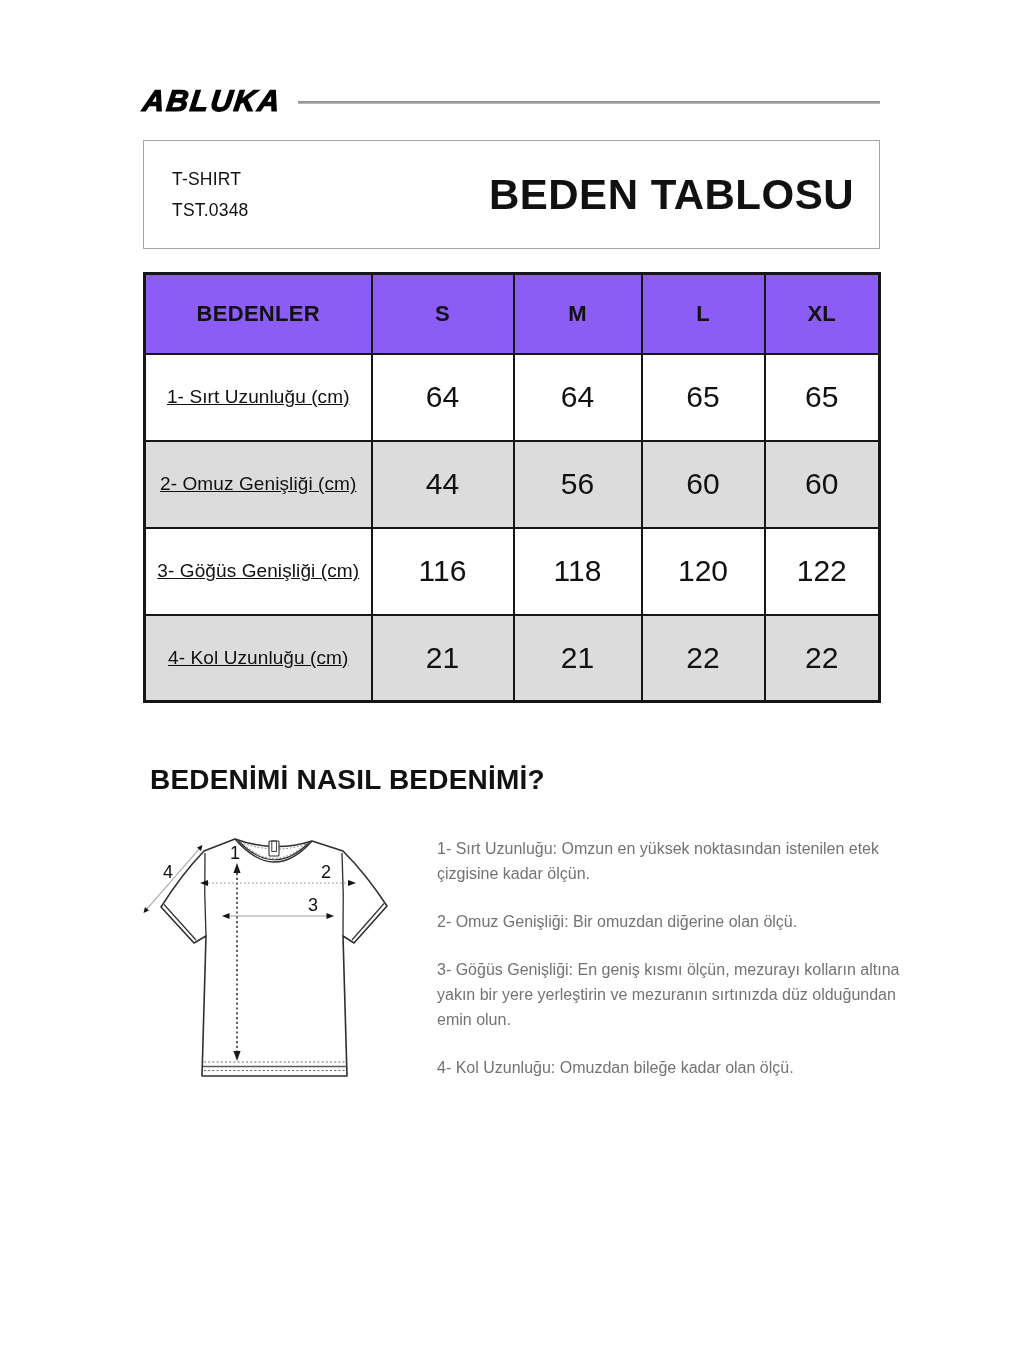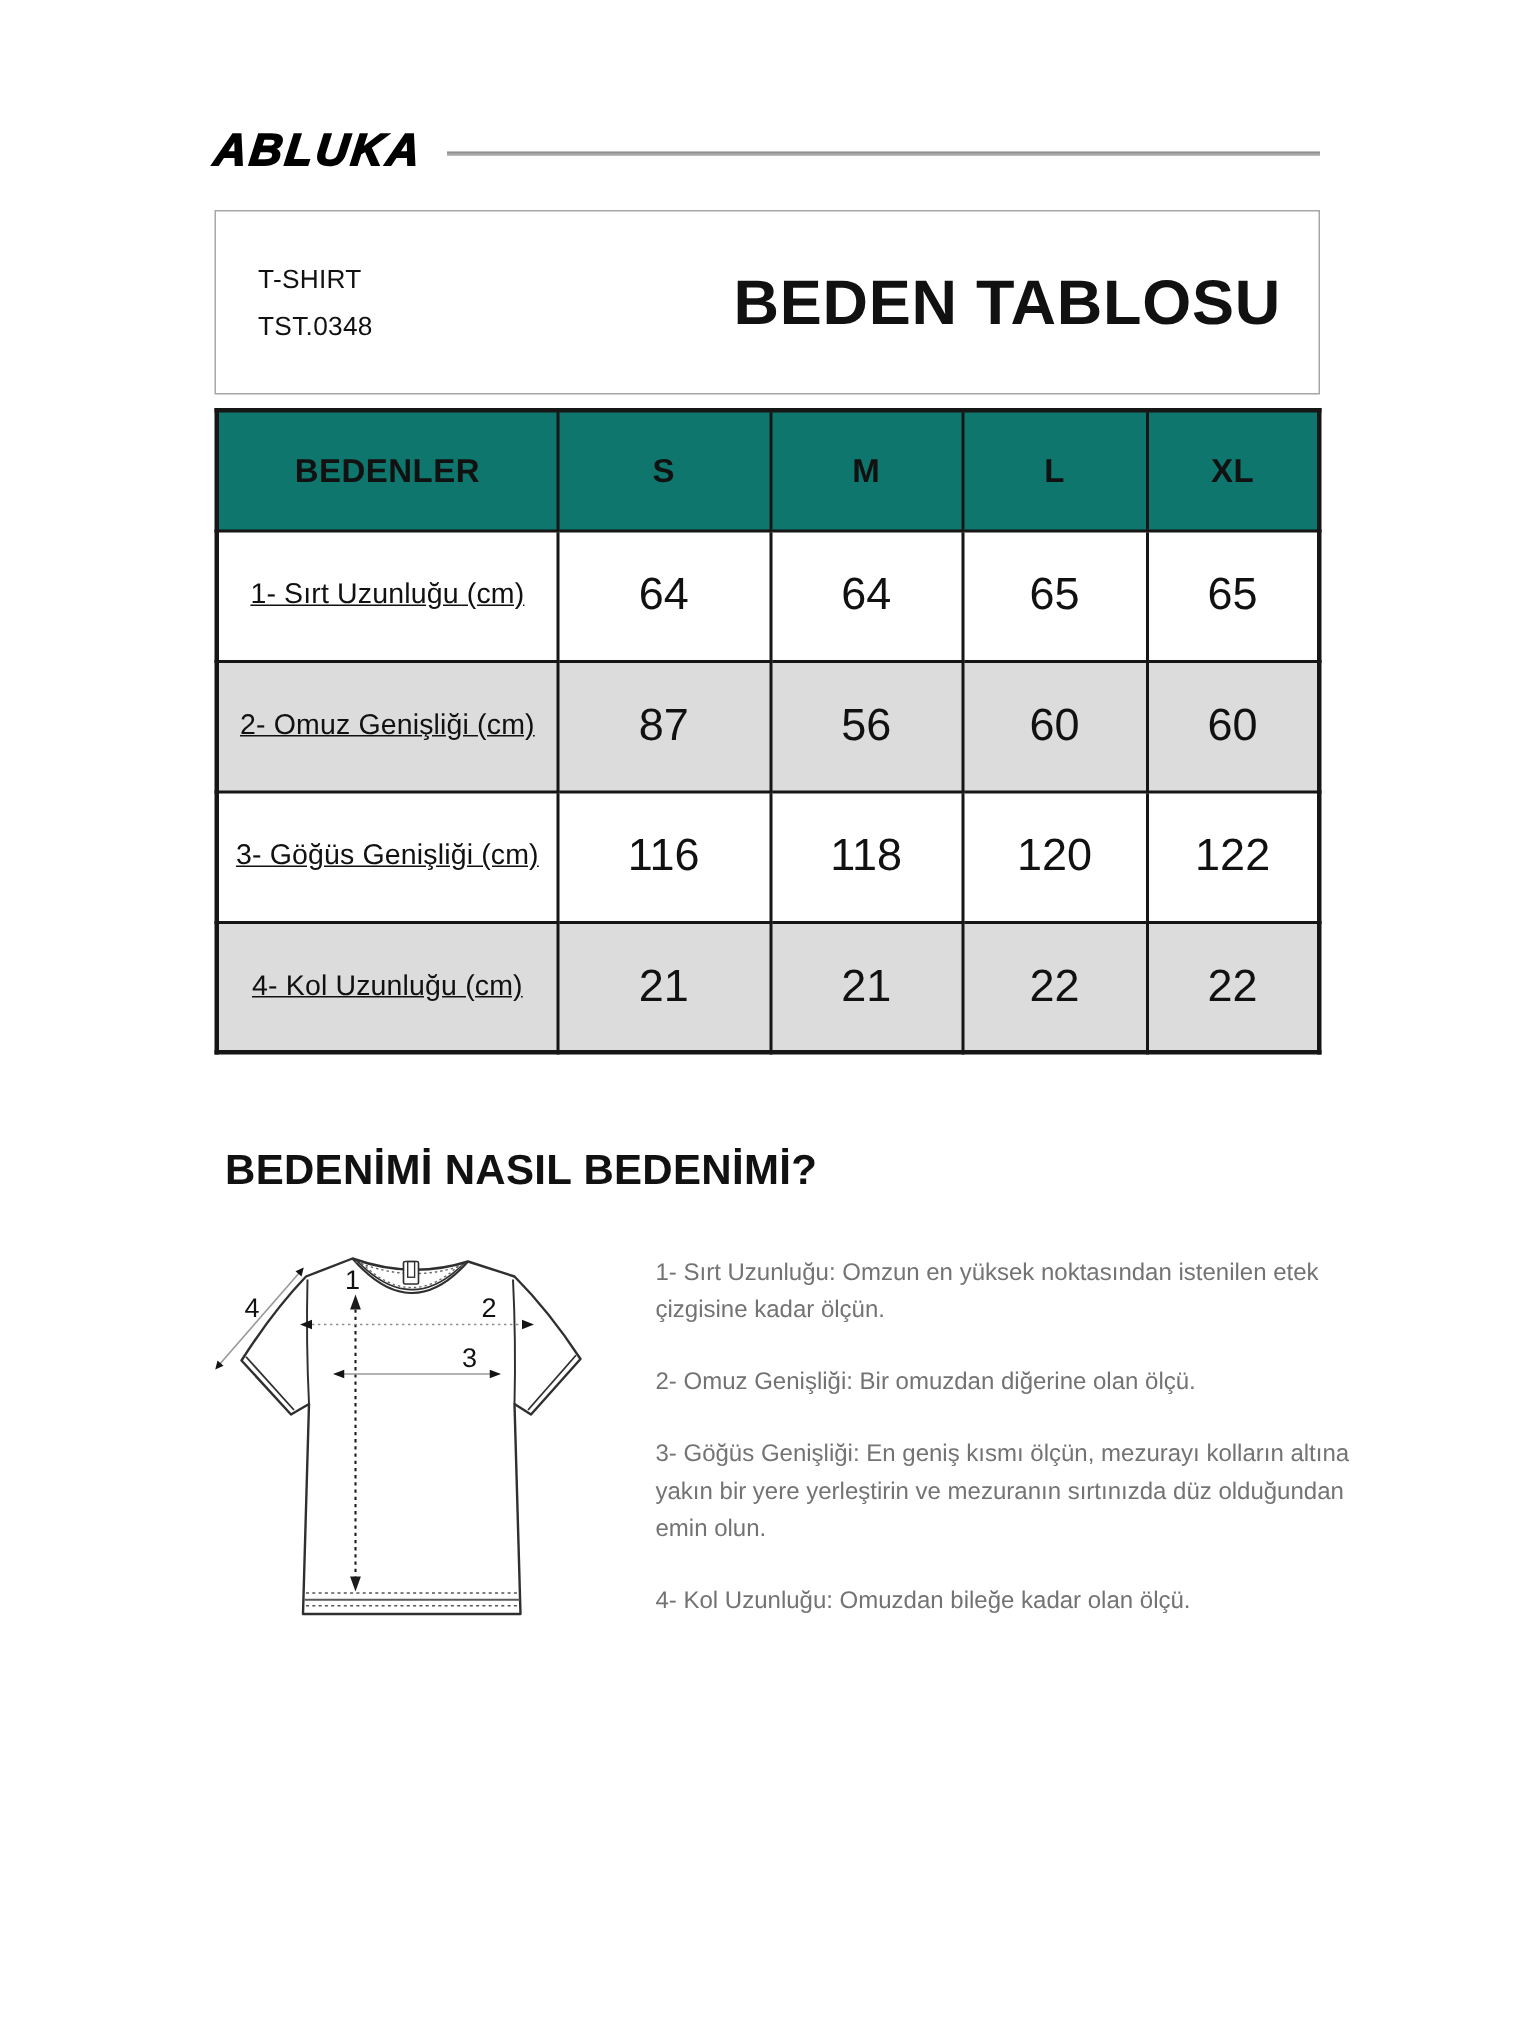--- a/index.html
+++ b/index.html
@@ -21,41 +21,41 @@
     font-style: italic; font-weight: 700; font-size: 30px; line-height: 1;
     letter-spacing: 2px; color: #000;
     transform: skewX(-7deg);
     -webkit-text-stroke: 1.2px #000;
     white-space: nowrap; padding-right: 6px;
   }
   .brand-line { flex: 1; height: 3px; background: linear-gradient(#828282, #c2c2c2); margin-top: 3px; }
 
   
   .header-box {
-    position: absolute; left: 143px; top: 140px; width: 737px; height: 123px;
+    position: absolute; left: 143px; top: 140px; width: 737px; height: 109px;
     box-sizing: border-box; border: 1px solid #a6a6a6; background: #fff;
     display: flex; align-items: center; justify-content: space-between;
     padding: 0 25px 0 28px;
   }
   .product-block { display: flex; flex-direction: column; gap: 10px; }
   .product-type, .product-code { font-size: 17.5px; font-weight: 500; letter-spacing: 0.2px; }
   .page-title { font-size: 42px; font-weight: 700; letter-spacing: 0.5px; white-space: nowrap; }
 
   
   table.size-table {
     position: absolute; left: 143px; top: 272px;
     width: 735px; height: 430px;
     border-collapse: collapse; table-layout: fixed;
     border: 3px solid #161616;
   }
   .size-table th, .size-table td {
     border: 2px solid #161616; text-align: center; vertical-align: middle; padding: 0;
   }
   .size-table thead tr { height: 80px; }
-  .size-table thead th { background: #0f766e; font-size: 22px; font-weight: 700; letter-spacing: 0.3px; }
+  .size-table thead th { background: #8b5cf6; font-size: 22px; font-weight: 700; letter-spacing: 0.3px; }
   .size-table tbody tr { height: 87px; background: #ffffff; }
   .size-table tbody tr.alt { background: #dcdcdc; }
   .size-table td.row-label { font-size: 19px; font-weight: 400; letter-spacing: 0.1px; text-decoration: underline; }
   .size-table td.value { font-size: 30px; font-weight: 500; }
 
   
   .section-heading {
     position: absolute; left: 150px; top: 764px;
     font-size: 28px; font-weight: 700; letter-spacing: 0.2px;
   }
@@ -105,21 +105,21 @@
     <tbody>
       <tr>
         <td class="row-label">1- Sırt Uzunluğu (cm)</td>
         <td class="value">64</td>
         <td class="value">64</td>
         <td class="value">65</td>
         <td class="value">65</td>
       </tr>
       <tr class="alt">
         <td class="row-label">2- Omuz Genişliği (cm)</td>
-        <td class="value">87</td>
+        <td class="value">44</td>
         <td class="value">56</td>
         <td class="value">60</td>
         <td class="value">60</td>
       </tr>
       <tr>
         <td class="row-label">3- Göğüs Genişliği (cm)</td>
         <td class="value">116</td>
         <td class="value">118</td>
         <td class="value">120</td>
         <td class="value">122</td>

